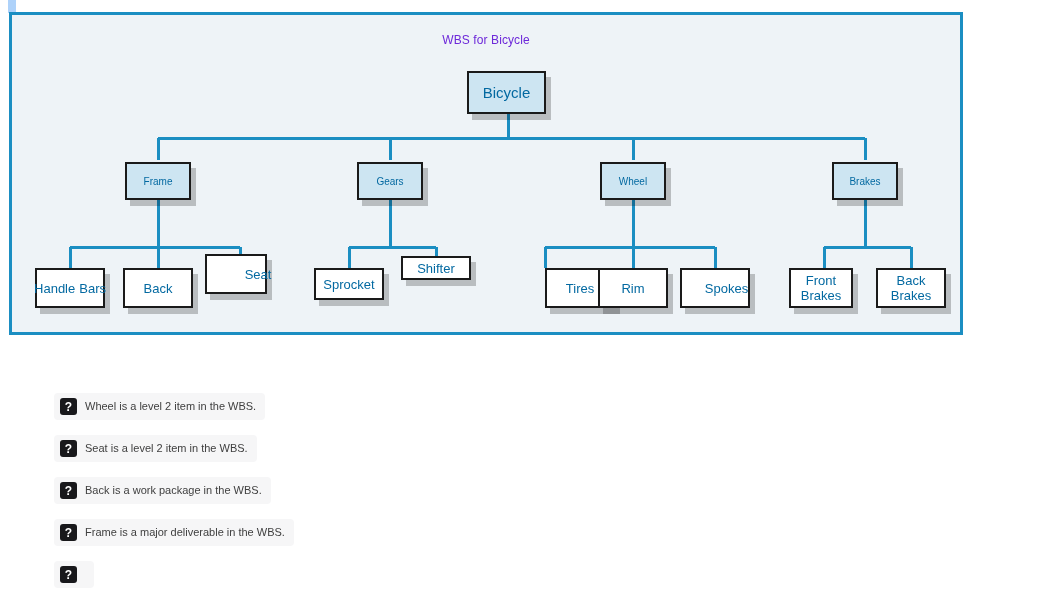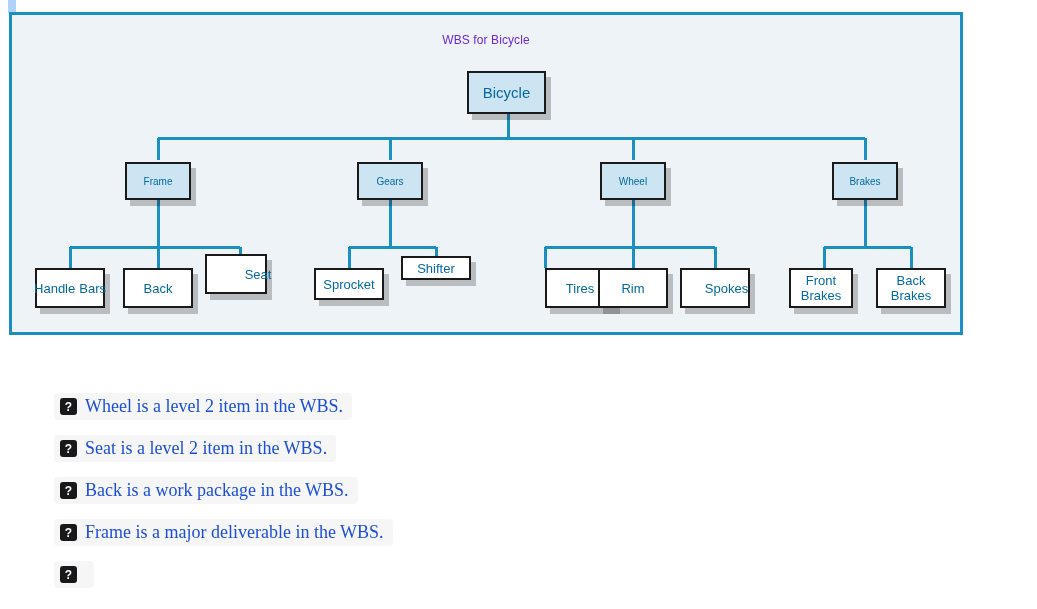--- a/index.html
+++ b/index.html
@@ -118,24 +118,23 @@
     min-width: 17px;
     background: #18181b;
     color: #ffffff;
     border-radius: 3px;
     font-size: 12px;
     font-weight: bold;
     margin-right: 8px;
     line-height: 1;
   }
   .quiz-text {
-    font-size: 18px;
-    color: #1d4ed8;
+    font-size: 11px;
+    color: #404040;
     line-height: 17px;
-    font-family: Liberation Serif, serif;
   }
 </style>
 </head>
 <body>
 
 <div class="corner-tab"></div>
 
 <div class="diagram-frame">
 
   <div class="diagram-title">WBS for Bicycle</div>

